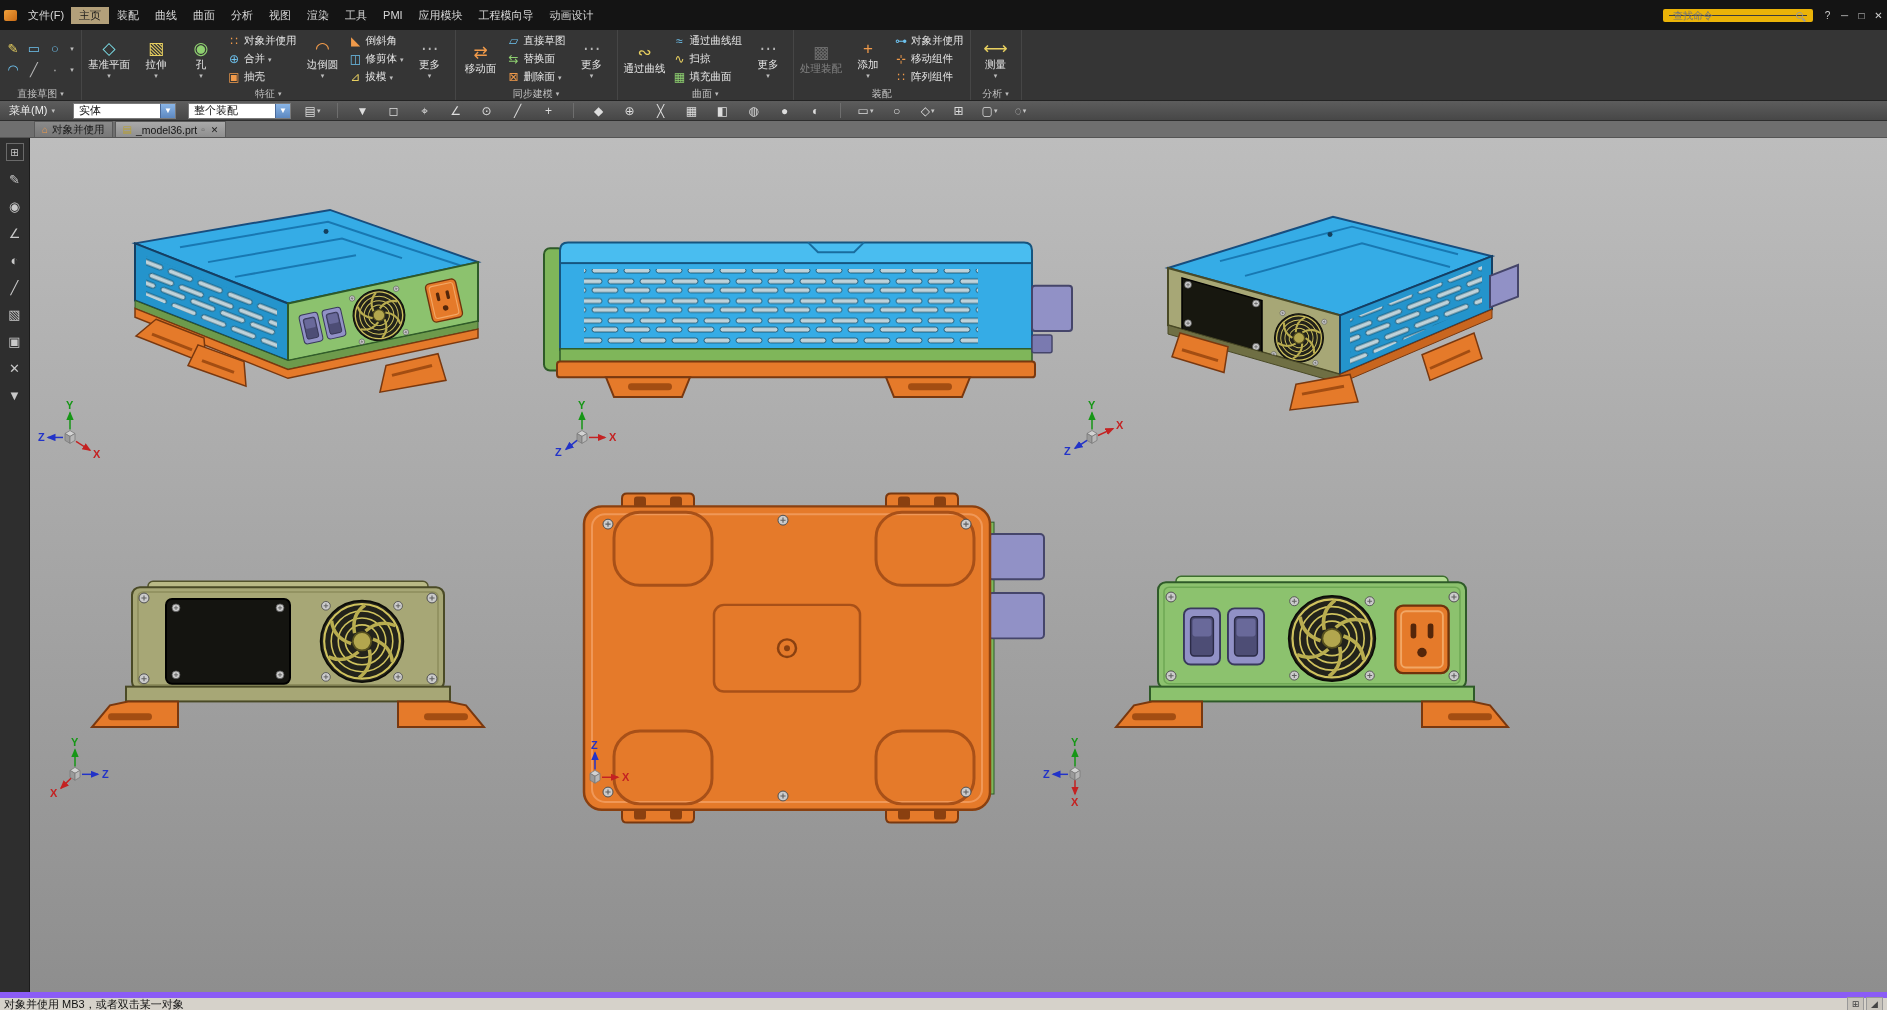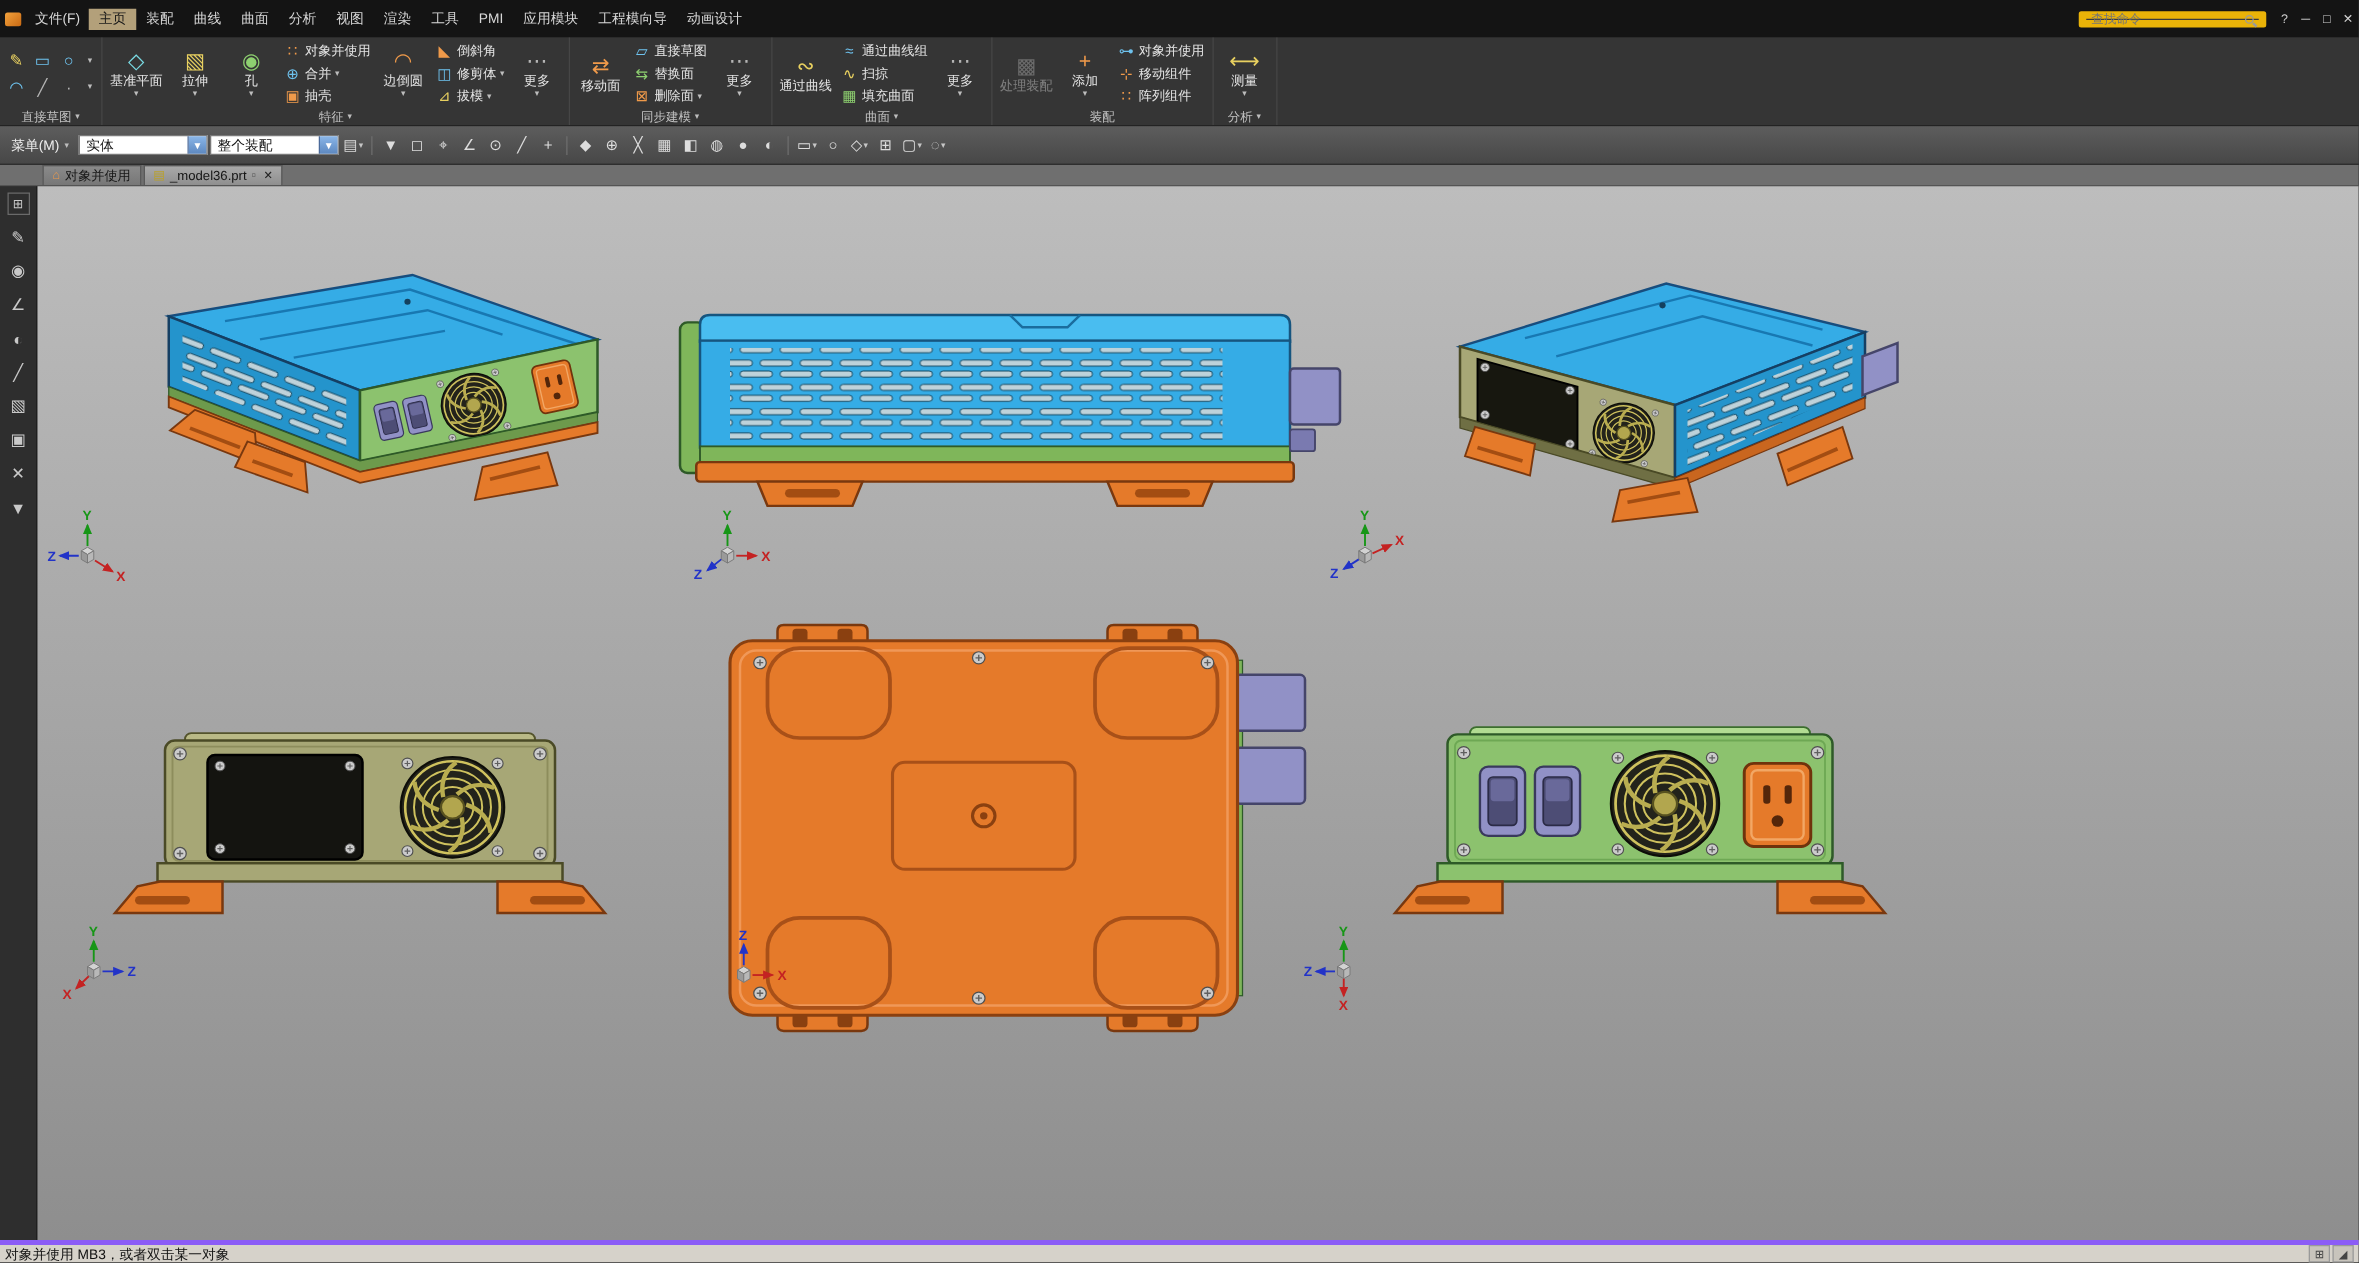--- a/index.html
+++ b/index.html
@@ -42,22 +42,22 @@
   .rbtn.sm{height:18px;gap:3px;padding:0 3px;font-size:10.5px}
   .rbtn.sm .ric{font-size:12px;width:14px;text-align:center}
   .dd{font-size:7px;color:#bdbdbd;line-height:7px}
   .ic-or{color:#f09a4a}.ic-y{color:#e8d060}.ic-b{color:#6ec2ee}.ic-c{color:#7adbe4}
   .ic-g{color:#8ed070}.ic-gy{color:#b5b5b5}
   .sketch-grid{display:grid;grid-template-columns:20px 20px 20px 12px;grid-auto-rows:20px;
     align-content:center;justify-items:center;align-items:center}
   .skico{font-size:13px}
 
   
-  .toolbar2{height:31px;background:linear-gradient(var(--toolbar-bg1,#5d5d5d),var(--toolbar-bg2,#474747));
-    display:flex;align-items:center;gap:2px;padding:0 3px;border-bottom:1px solid #2e2e2e;flex:0 0 auto}
+  .toolbar2{height:20px;background:linear-gradient(var(--toolbar-bg1,#5d5d5d),var(--toolbar-bg2,#474747));
+    display:flex;align-items:center;gap:12px;padding:0 3px;border-bottom:1px solid #2e2e2e;flex:0 0 auto}
   .menu-btn{color:#eee;font-size:11px;padding:0 6px;display:flex;gap:4px;align-items:center}
   .combo{height:16px;background:#fff;border:1px solid #7a7a7a;display:flex;align-items:center;
     font-size:11px;color:#111}
   .combo .cval{padding:0 5px;min-width:86px}
   .combo .carrow{width:15px;height:100%;background:linear-gradient(#8ab6e8,#5d88c0);color:#fff;
     font-size:8px;display:flex;align-items:center;justify-content:center;border-left:1px solid #4a6a9a}
   .tsep{width:1px;height:15px;background:#6e6e6e;margin:0 3px}
   .tico{min-width:19px;height:18px;display:flex;align-items:center;justify-content:center;
     color:#ddd;font-size:12px;gap:1px}
   .tico .dd{color:#c6c6c6}
@@ -78,21 +78,21 @@
   .sico{width:18px;height:18px;display:flex;align-items:center;justify-content:center;
     font-size:13px;color:#c9c9c9}
   .sico.box{border:1px solid #6a6a6a;font-size:10px}
   .viewport{flex:1;position:relative;
     background:linear-gradient(var(--viewport-top,#bdbdbd),var(--viewport-bottom,#8e8e8e))}
   .scene{position:absolute;inset:0;width:100%;height:100%}
   .ax{font-size:11px;font-weight:bold}
   .ax-x{fill:var(--axis-x,#c42222)}.ax-y{fill:var(--axis-y,#169616)}.ax-z{fill:var(--axis-z,#2233c8)}
 
   
-  .statusbar{height:18px;background:var(--statusbar-bg,#d6d2ca);border-top:4px solid #8b5cf6;
+  .statusbar{height:18px;background:var(--statusbar-bg,#d6d2ca);border-top:6px solid #8b5cf6;
     display:flex;align-items:center;font-size:11px;color:#111;padding:0 4px;flex:0 0 auto}
   .sb-spacer{flex:1}
   .sb-ico{width:17px;height:14px;border:1px solid #999;background:#c8c4bc;margin-left:2px;
     display:flex;align-items:center;justify-content:center;font-size:9px;color:#444}
 </style>
 </head>
 <body>
 
 <div class="app">
 

